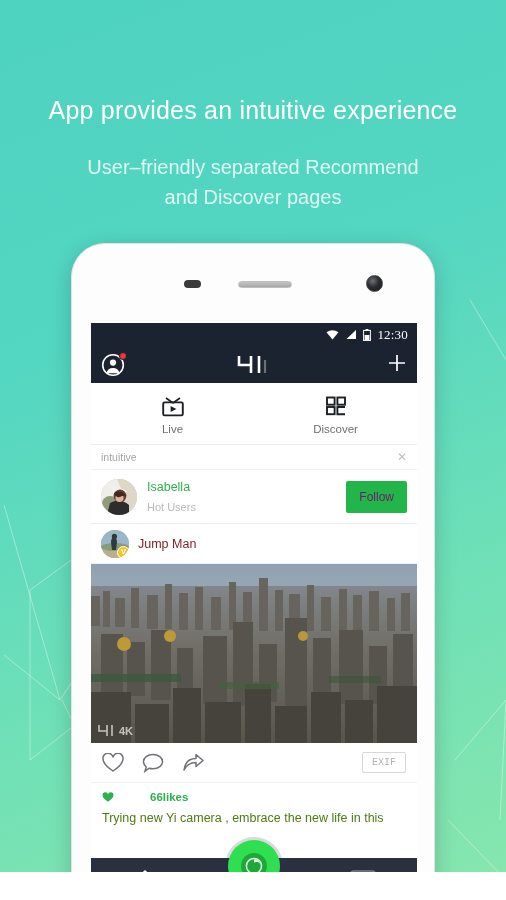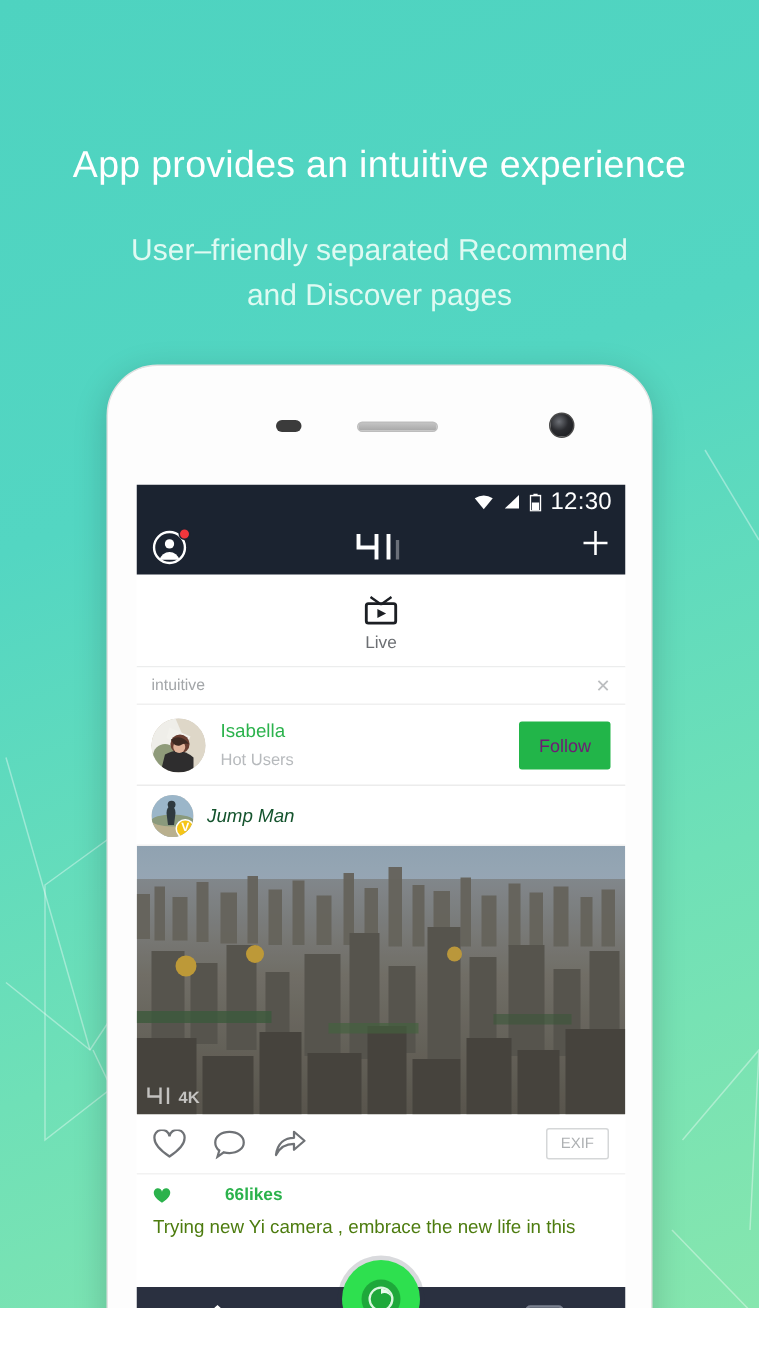--- a/index.html
+++ b/index.html
@@ -68,21 +68,21 @@
   }
   #phone-chin { position: absolute; left:0; right:0; bottom:0; height: 46px; }
 
   
   #statusbar {
     height: 23px; background: #1b2330;
     display: flex; align-items: center; justify-content: flex-end;
     padding-right: 9px; gap: 6px;
   }
   #statusbar .clock {
-    color: #ffffff; font-size: 16px; letter-spacing: .2px;
+    color: #ffffff; font-size: 13px; letter-spacing: .2px; font-family: Liberation Serif, serif;
   }
   .sb-icon { display: block; }
 
   
   #appbar {
     height: 37px; background: #1b2330;
     display: flex; align-items: center; padding: 0 10px;
     position: relative;
   }
   #profile-btn { position: relative; width: 24px; height: 24px; }
@@ -151,38 +151,38 @@
   }
   #post-head .avatar { width: 28px; height: 28px; }
   .vbadge {
     position: absolute; right: -1px; bottom: -1px;
     width: 13px; height: 13px; border-radius: 50%;
     background: #f5c518; border: 1.5px solid #ffffff;
     color: #ffffff; font-size: 8px; font-weight: bold;
     display: flex; align-items: center; justify-content: center;
     line-height: 1;
   }
-  #post-head .name { font-size: 12.5px; color: #14532d; font-style: italic; }
+  #post-head .name { font-size: 12.5px; color: #7f1d1d; }
   #photo {
     width: 100%; height: 179px; display: block;
     position: relative; overflow: hidden;
   }
   #watermark {
     position: absolute; left: 7px; bottom: 6px;
     opacity: .75;
   }
   #actions {
     height: 40px; display: flex; align-items: center;
     padding: 0 11px; gap: 18px;
     border-bottom: 1px solid #f2f2f2;
   }
   #exif-btn {
     margin-left: auto;
     border: 1px solid #d5d7d8; background: transparent;
-    color: #aeb1b3; font-size: 10px; font-family: Liberation Sans, sans-serif;
+    color: #aeb1b3; font-size: 10px; font-family: Liberation Mono, monospace;
     padding: 4px 9px; border-radius: 2px; cursor: pointer;
   }
   #likes {
     display: flex; align-items: center; gap: 5px;
     padding: 8px 11px 0 11px;
   }
   #likes .txt { font-size: 11.5px; color: #2bb24c; font-weight: bold; margin-left: 31px; }
   #caption {
     padding: 7px 11px 0 11px;
     font-size: 12.5px; color: #4d7c0f; line-height: 1.35;
@@ -289,20 +289,29 @@
       </div>
 
       <div id="tabs">
         <div class="tab">
           <svg width="26" height="25" viewBox="0 0 26 25">
             <path d="M6 5 L13 10 M20 5 L13 10" stroke="#1c1f24" stroke-width="1.6" fill="none"></path>
             <rect x="3.2" y="9.4" width="19.6" height="13" rx="1.4" fill="none" stroke="#1c1f24" stroke-width="1.9"></rect>
             <path d="M10.6 13 L16.4 16 L10.6 19 Z" fill="#1c1f24"></path>
           </svg>
           <span class="label">Live</span>
+        </div>
+        <div class="tab">
+          <svg width="26" height="25" viewBox="0 0 26 25">
+            <rect x="4" y="4.5" width="7.6" height="7.2" fill="none" stroke="#1c1f24" stroke-width="1.9"></rect>
+            <rect x="14.4" y="4.5" width="7.6" height="7.2" fill="none" stroke="#1c1f24" stroke-width="1.9"></rect>
+            <rect x="4" y="14" width="7.6" height="7.2" fill="none" stroke="#1c1f24" stroke-width="1.9"></rect>
+            <path d="M22 14 L14.4 14 L14.4 21.2 L22 21.2" fill="none" stroke="#1c1f24" stroke-width="1.9"></path>
+          </svg>
+          <span class="label">Discover</span>
         </div>
       </div>
 
       <div id="suggested">
         <div id="suggested-head">
           <span class="title">intuitive</span>
           <span class="close">✕</span>
         </div>
         <div id="suggested-row">
           <div class="avatar">

